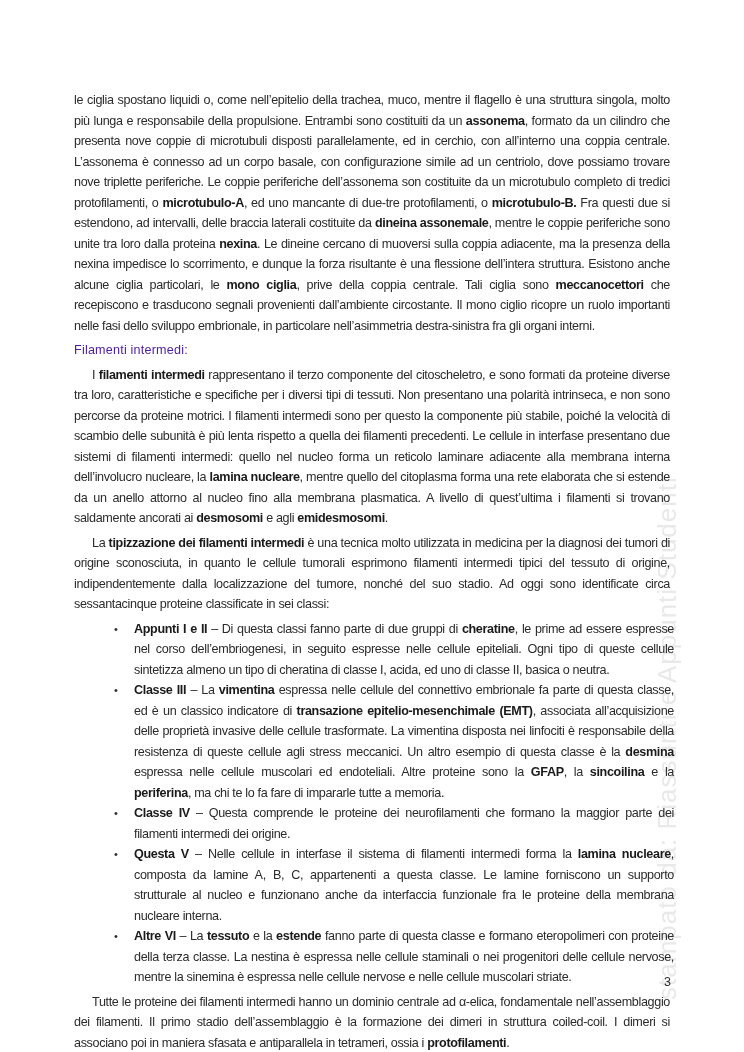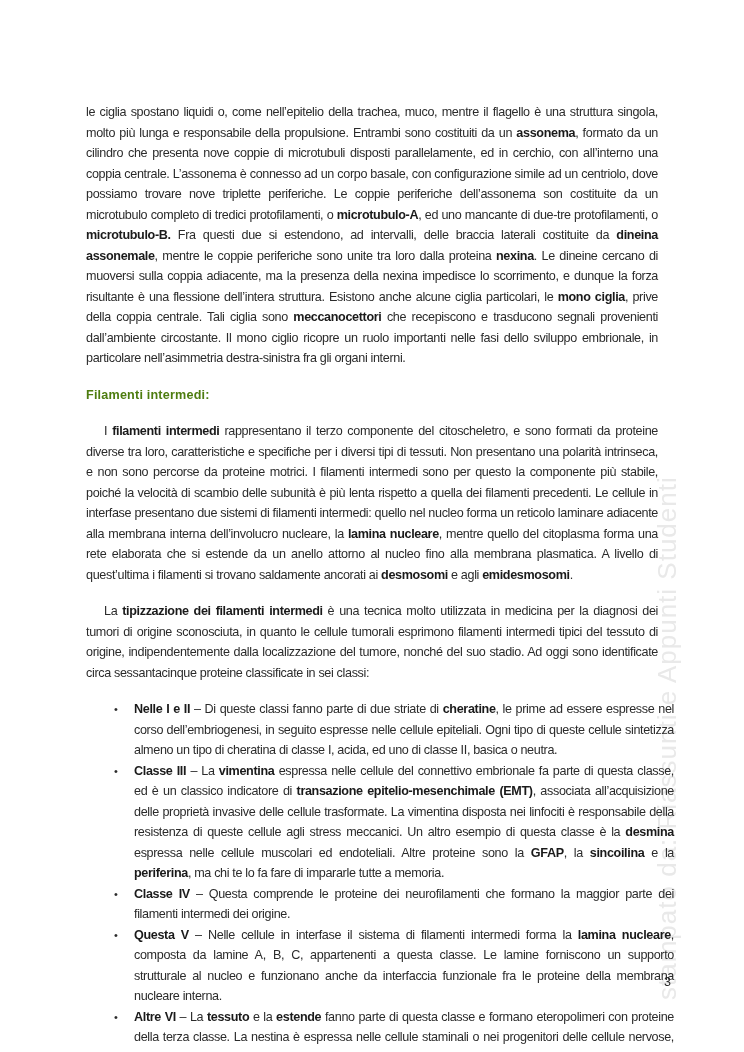--- a/index.html
+++ b/index.html
@@ -3,24 +3,24 @@
 <meta charset="utf-8">
 <style>
   html, body { margin: 0; padding: 0; background: #ffffff; }
   body { width: 744px; height: 1052px; position: relative; overflow: hidden; }
   .page {
     position: absolute; left: 70px; top: 86px; width: 604px;
     font-family: "Liberation Sans", sans-serif;
     font-size: 12.6px; line-height: 20.5px; color: #2b2b2b;
     text-align: justify; letter-spacing: -0.35px;
   }
-  .page p { margin: 16px; }
+  .page p { margin: 4px; }
   .indent { text-indent: 18px; }
   b { font-weight: bold; color: #1a1a1a; }
-  .heading { color: #4d7c0f; font-weight: bold; margin-top: 4px !important; letter-spacing: 0.2px; }
+  .heading { color: #4c1d95; font-weight: normal; margin-top: 4px !important; letter-spacing: 0.2px; }
   ul.classes { list-style: none; margin: 0; padding: 0 0 0 64px; }
   ul.classes li { position: relative; margin: 0; }
   ul.classes li .bullet { position: absolute; left: -20px; top: 0; font-size: 11px; }
   .pagenum { position: absolute; left: 664px; top: 975px; font-family: "Liberation Sans", sans-serif; font-size: 12.5px; color: #2b2b2b; }
   .watermark {
     position: absolute; left: 652px; top: 540px; width: 460px;
     transform-origin: left top; transform: rotate(-90deg) translateX(-460px);
     font-family: "Liberation Sans", sans-serif; font-size: 26px; color: #e9e9e9;
     white-space: nowrap; letter-spacing: 1px; pointer-events: none;
   }
@@ -33,21 +33,21 @@
 <div class="page">
   <p><span>le ciglia spostano liquidi o, come nell’epitelio della trachea, muco, mentre il flagello è una struttura singola, molto più lunga e responsabile della propulsione. Entrambi sono costituiti da un </span><b>assonema</b><span>, formato da un cilindro che presenta nove coppie di microtubuli disposti parallelamente, ed in cerchio, con all’interno una coppia centrale. L’assonema è connesso ad un corpo basale, con configurazione simile ad un centriolo, dove possiamo trovare nove triplette periferiche. Le coppie periferiche dell’assonema son costituite da un microtubulo completo di tredici protofilamenti, o </span><b>microtubulo-A</b><span>, ed uno mancante di due-tre protofilamenti, o </span><b>microtubulo-B.</b><span> Fra questi due si estendono, ad intervalli, delle braccia laterali costituite da </span><b>dineina assonemale</b><span>, mentre le coppie periferiche sono unite tra loro dalla proteina </span><b>nexina</b><span>. Le dineine cercano di muoversi sulla coppia adiacente, ma la presenza della nexina impedisce lo scorrimento, e dunque la forza risultante è una flessione dell’intera struttura. Esistono anche alcune ciglia particolari, le </span><b>mono ciglia</b><span>, prive della coppia centrale. Tali ciglia sono </span><b>meccanocettori</b><span> che recepiscono e trasducono segnali provenienti dall’ambiente circostante. Il mono ciglio ricopre un ruolo importanti nelle fasi dello sviluppo embrionale, in particolare nell’asimmetria destra-sinistra fra gli organi interni.</span></p>
 
   <p class="heading">Filamenti intermedi:</p>
 
   <p class="indent"><span>I </span><b>filamenti intermedi</b><span> rappresentano il terzo componente del citoscheletro, e sono formati da proteine diverse tra loro, caratteristiche e specifiche per i diversi tipi di tessuti. Non presentano una polarità intrinseca, e non sono percorse da proteine motrici. I filamenti intermedi sono per questo la componente più stabile, poiché la velocità di scambio delle subunità è più lenta rispetto a quella dei filamenti precedenti. Le cellule in interfase presentano due sistemi di filamenti intermedi: quello nel nucleo forma un reticolo laminare adiacente alla membrana interna dell’involucro nucleare, la </span><b>lamina nucleare</b><span>, mentre quello del citoplasma forma una rete elaborata che si estende da un anello attorno al nucleo fino alla membrana plasmatica. A livello di quest’ultima i filamenti si trovano saldamente ancorati ai </span><b>desmosomi</b><span> e agli </span><b>emidesmosomi</b><span>.</span></p>
 
   <p class="indent"><span>La </span><b>tipizzazione dei filamenti intermedi</b><span> è una tecnica molto utilizzata in medicina per la diagnosi dei tumori di origine sconosciuta, in quanto le cellule tumorali esprimono filamenti intermedi tipici del tessuto di origine, indipendentemente dalla localizzazione del tumore, nonché del suo stadio. Ad oggi sono identificate circa sessantacinque proteine classificate in sei classi:</span></p>
 
   <ul class="classes">
-    <li><span class="bullet">•</span><b>Nelle I e II</b><span> – Di queste classi fanno parte di due striate di </span><b>cheratine</b><span>, le prime ad essere espresse nel corso dell’embriogenesi, in seguito espresse nelle cellule epiteliali. Ogni tipo di queste cellule sintetizza almeno un tipo di cheratina di classe I, acida, ed uno di classe II, basica o neutra.</span></li>
+    <li><span class="bullet">•</span><b>Appunti I e II</b><span> – Di questa classi fanno parte di due gruppi di </span><b>cheratine</b><span>, le prime ad essere espresse nel corso dell’embriogenesi, in seguito espresse nelle cellule epiteliali. Ogni tipo di queste cellule sintetizza almeno un tipo di cheratina di classe I, acida, ed uno di classe II, basica o neutra.</span></li>
     <li><span class="bullet">•</span><b>Classe III</b><span> – La </span><b>vimentina</b><span> espressa nelle cellule del connettivo embrionale fa parte di questa classe, ed è un classico indicatore di </span><b>transazione epitelio-mesenchimale (EMT)</b><span>, associata all’acquisizione delle proprietà invasive delle cellule trasformate. La vimentina disposta nei linfociti è responsabile della resistenza di queste cellule agli stress meccanici. Un altro esempio di questa classe è la </span><b>desmina</b><span> espressa nelle cellule muscolari ed endoteliali. Altre proteine sono la </span><b>GFAP</b><span>, la </span><b>sincoilina</b><span> e la </span><b>periferina</b><span>, ma chi te lo fa fare di impararle tutte a memoria.</span></li>
     <li><span class="bullet">•</span><b>Classe IV</b><span> – Questa comprende le proteine dei neurofilamenti che formano la maggior parte dei filamenti intermedi dei origine.</span></li>
     <li><span class="bullet">•</span><b>Questa V</b><span> – Nelle cellule in interfase il sistema di filamenti intermedi forma la </span><b>lamina nucleare</b><span>, composta da lamine A, B, C, appartenenti a questa classe. Le lamine forniscono un supporto strutturale al nucleo e funzionano anche da interfaccia funzionale fra le proteine della membrana nucleare interna.</span></li>
     <li><span class="bullet">•</span><b>Altre VI</b><span> – La </span><b>tessuto</b><span> e la </span><b>estende</b><span> fanno parte di questa classe e formano eteropolimeri con proteine della terza classe. La nestina è espressa nelle cellule staminali o nei progenitori delle cellule nervose, mentre la sinemina è espressa nelle cellule nervose e nelle cellule muscolari striate.</span></li>
   </ul>
 
   <p class="indent"><span>Tutte le proteine dei filamenti intermedi hanno un dominio centrale ad α-elica, fondamentale nell’assemblaggio dei filamenti. Il primo stadio dell’assemblaggio è la formazione dei dimeri in struttura coiled-coil. I dimeri si associano poi in maniera sfasata e antiparallela in tetrameri, ossia i </span><b>protofilamenti</b><span>.</span></p>
 </div>
 
 <div class="pagenum">3</div>

